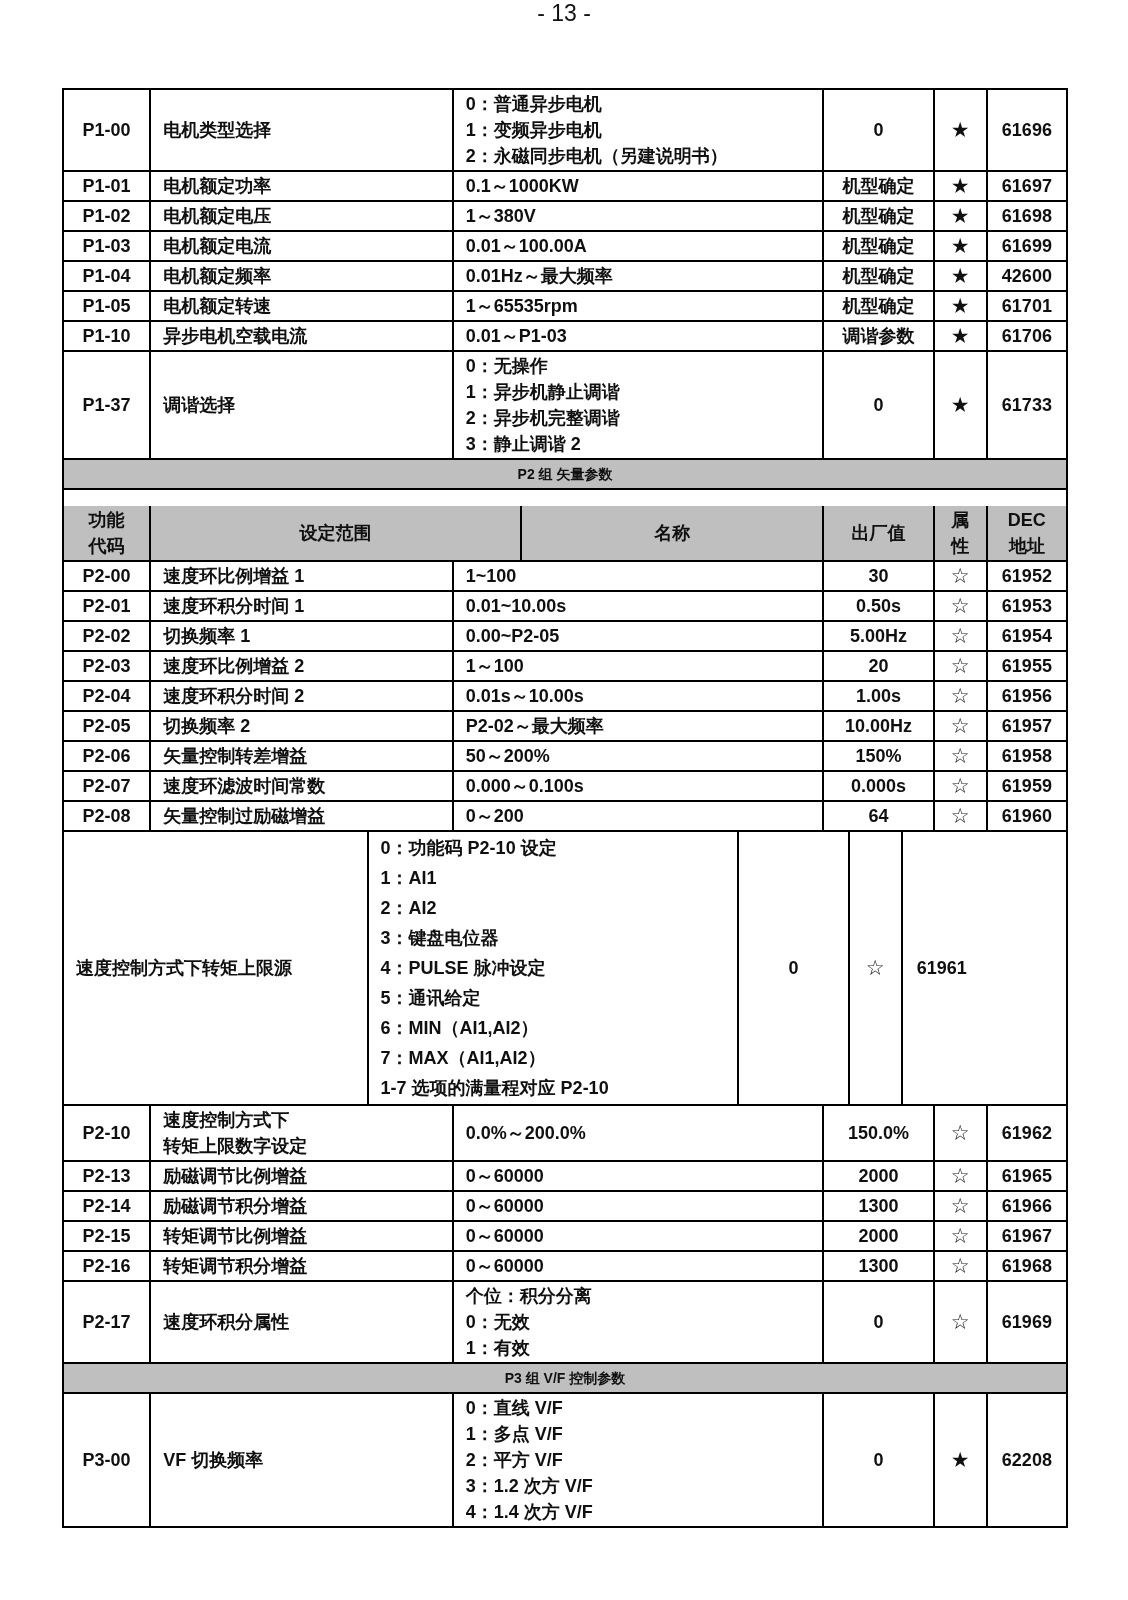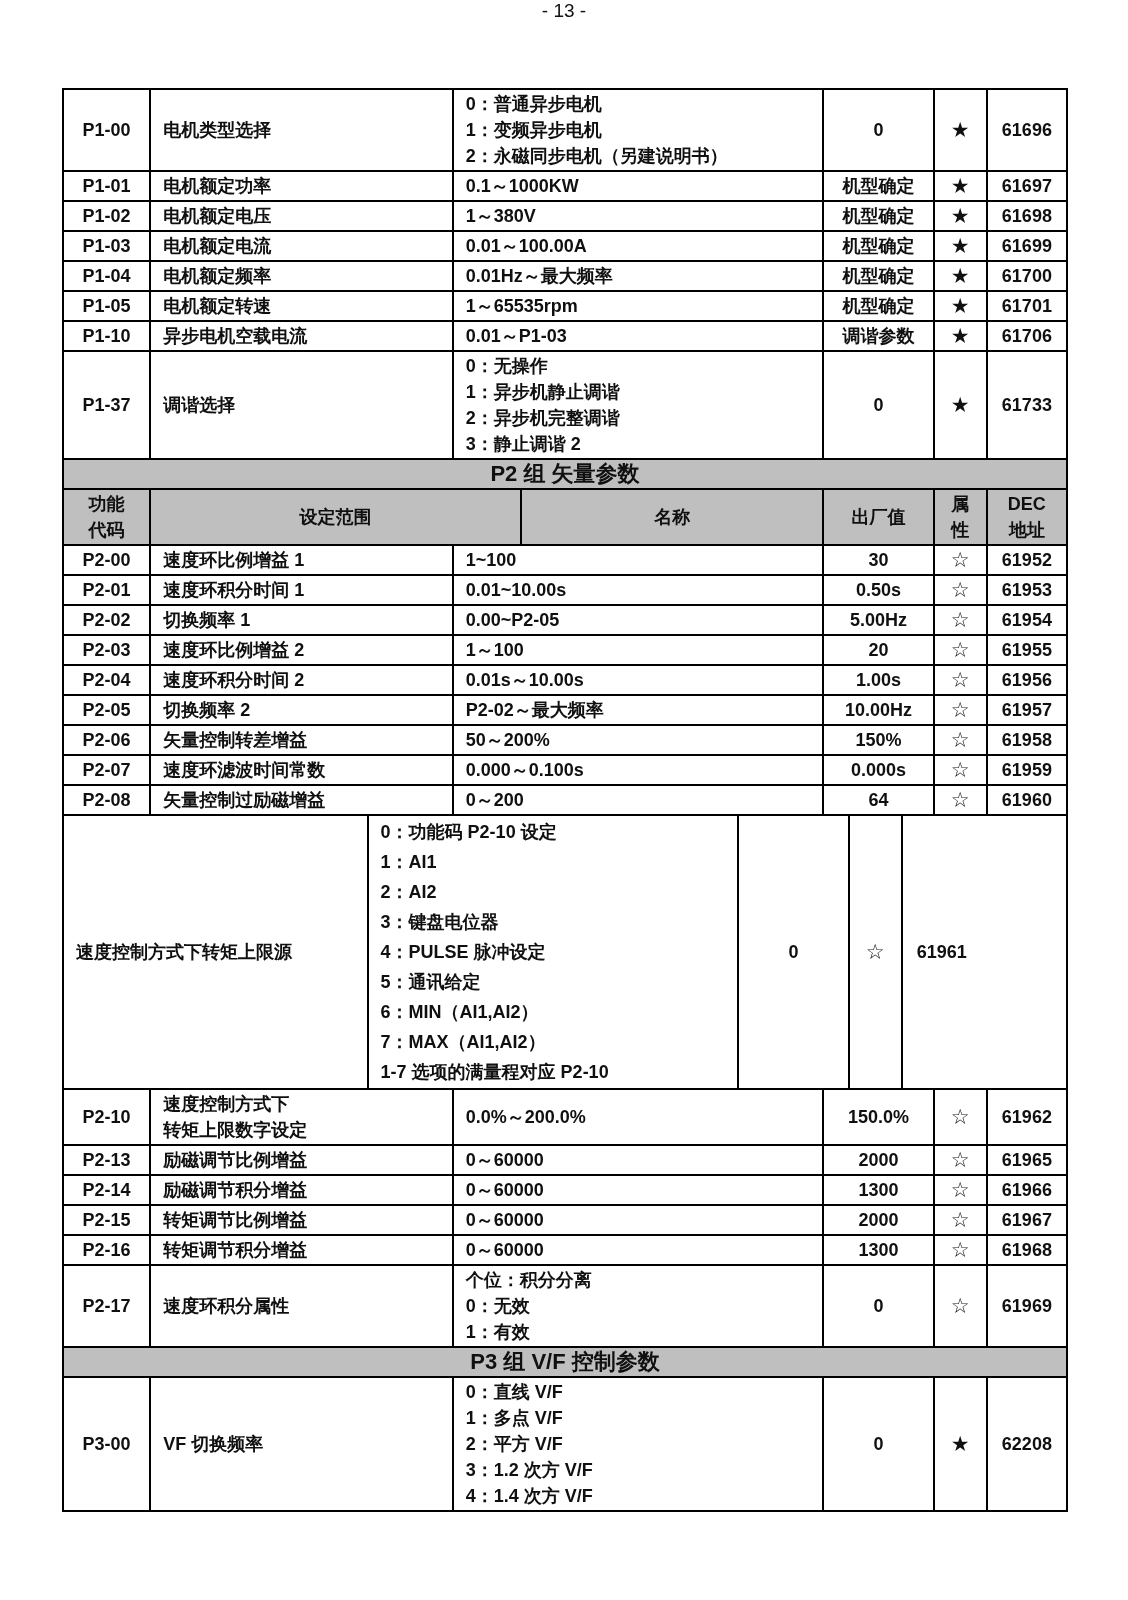--- a/index.html
+++ b/index.html
@@ -26,26 +26,26 @@
   .w-def{flex:0 0 11%;}
   .w-attr{flex:0 0 5.3%;}
   .w-addr{flex:0 0 8%;}
   .center{text-align:center;align-items:center;}
   .left{align-items:flex-start;text-align:left;padding-left:12px;padding-right:6px;}
   .line{line-height:26px;white-space:nowrap;}
   .spread .line{line-height:30px;}
   .attr-cell .line{font-size:21px;line-height:26px;}
   .group{
     display:block;background:#bfbfbf;text-align:center;
-    font-size:22px;line-height:26px;padding:1px 0;
+    font-size:14px;line-height:26px;padding:1px 0;
   }
-  .head{background:#bfbfbf;}
+  .head{background:#bfbfbf;margin-top:16px;}
   .page-footer{
     position:absolute;left:0;width:100%;top:1532;text-align:center;
-    font-size:19px;font-weight:normal;color:#111;
+    font-size:23px;font-weight:normal;color:#111;
   }
 </style>
 </head>
 <body>
 
 <div class="param-table">
     <div class="t-row">
       <div class="c w-code center">
         <div class="line">P1-00</div>
       </div>
@@ -137,21 +137,21 @@
       <div class="c w-range left">
         <div class="line">0.01Hz～最大频率</div>
       </div>
       <div class="c w-def center">
         <div class="line">机型确定</div>
       </div>
       <div class="c w-attr center attr-cell">
         <div class="line">★</div>
       </div>
       <div class="c w-addr center">
-        <div class="line">61700</div>
+        <div class="line">42600</div>
       </div>
     </div>
     <div class="t-row">
       <div class="c w-code center">
         <div class="line">P1-05</div>
       </div>
       <div class="c w-name left">
         <div class="line">电机额定转速</div>
       </div>
       <div class="c w-range left">

